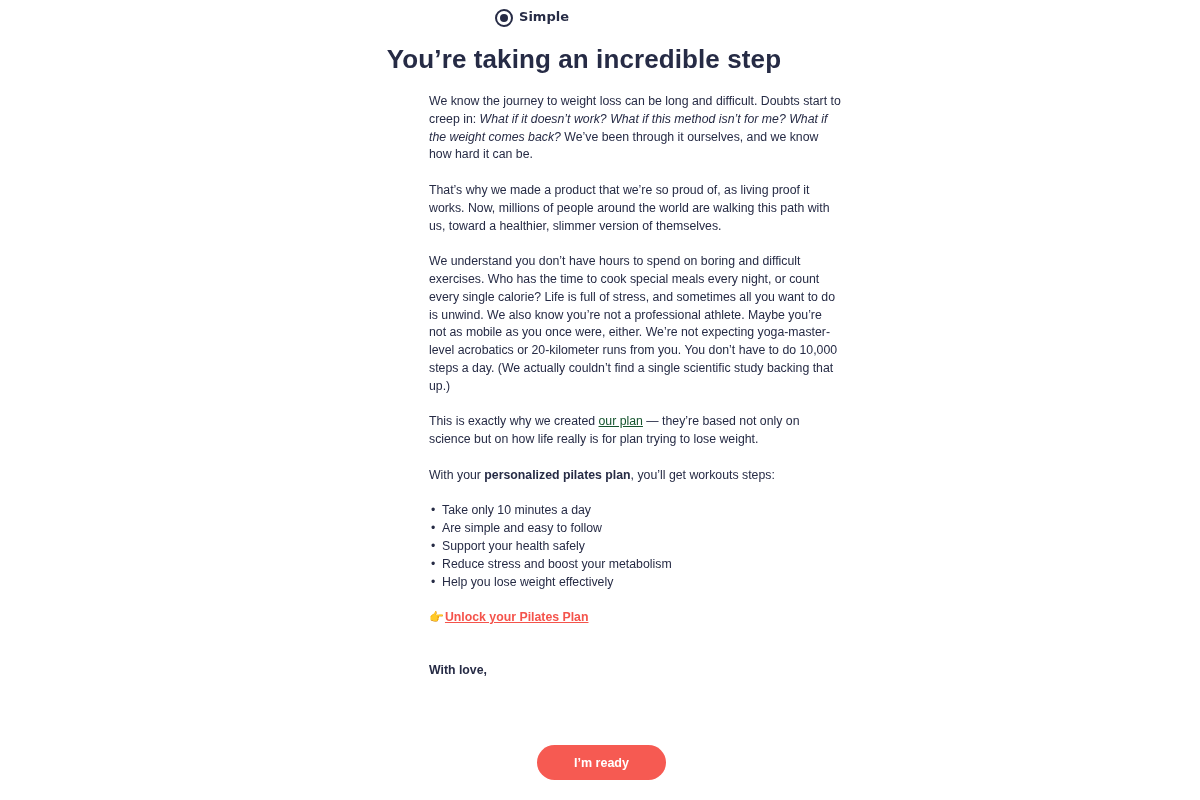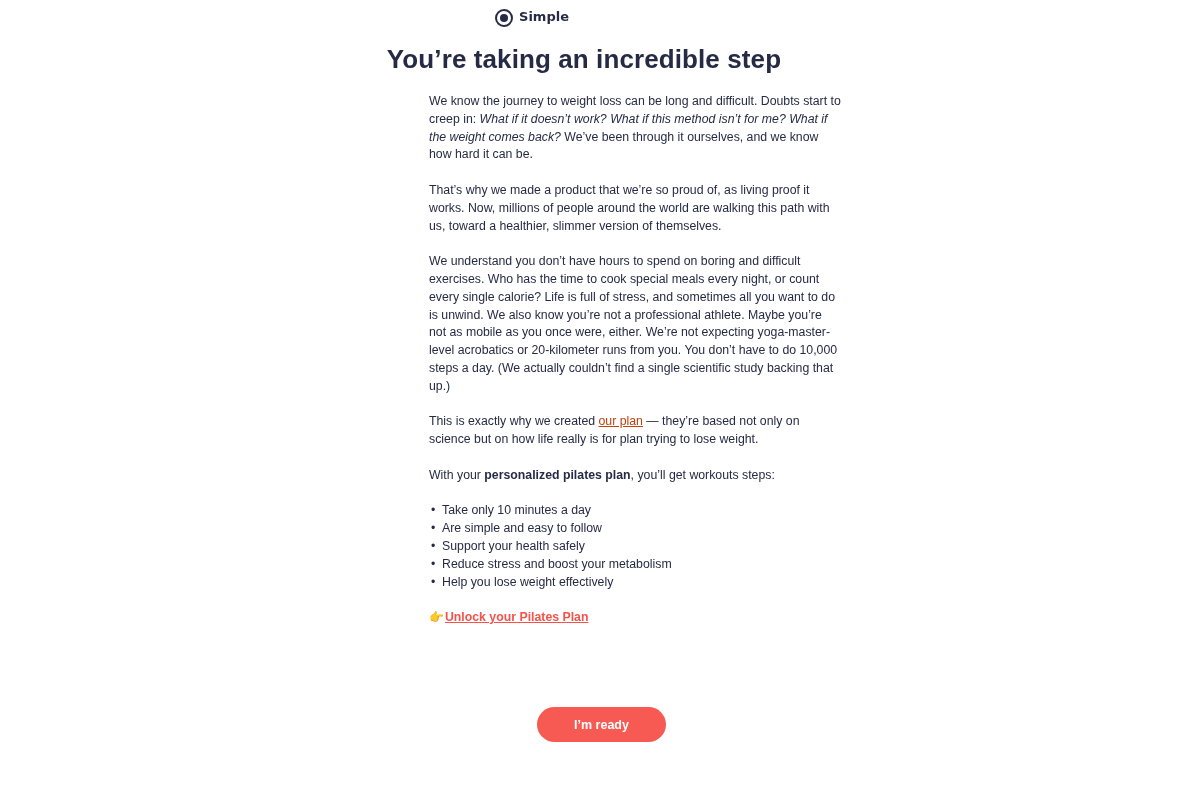--- a/index.html
+++ b/index.html
@@ -68,21 +68,21 @@
     line-height: 17.8px;
     color: #262b45;
     margin-left: 32px;
   }
   .content p {
     margin: 0 0 17.8px 0;
   }
   .content i { font-style: italic; }
   .content b { font-weight: bold; }
   .content a.inline-link {
-    color: #c2410c;
+    color: #14532d;
     text-decoration: underline;
   }
   ul.benefits {
     list-style: none;
     margin: 0 0 17.8px 0;
     padding: 0;
   }
   ul.benefits li {
     position: relative;
     padding-left: 13px;
@@ -103,21 +103,21 @@
   }
   .cta-link {
     color: #f4534b;
     font-weight: bold;
   }
   .signoff {
     font-weight: bold;
   }
   .ready-button {
     position: absolute;
-    top: 707px;
+    top: 745px;
     left: 537px;
     width: 129px;
     height: 35px;
     border-radius: 18px;
     background: #f65a52;
     color: #ffffff;
     font-weight: bold;
     font-size: 12.5px;
     border: none;
     display: flex;
@@ -157,16 +157,17 @@
     <li><span class="bullet">•</span><span>Reduce stress and boost your metabolism</span></li>
     <li><span class="bullet">•</span><span>Help you lose weight effectively</span></li>
   </ul>
 
   <div class="cta-link-row">
     <span class="hand">👉</span><a class="cta-link" href="#">Unlock your Pilates Plan</a>
   </div>
 
 
   <div class="signoff">
+    <div>With love,</div>
   </div>
 </div>
 
 <button class="ready-button">I’m ready</button>
 
 </body></html>

